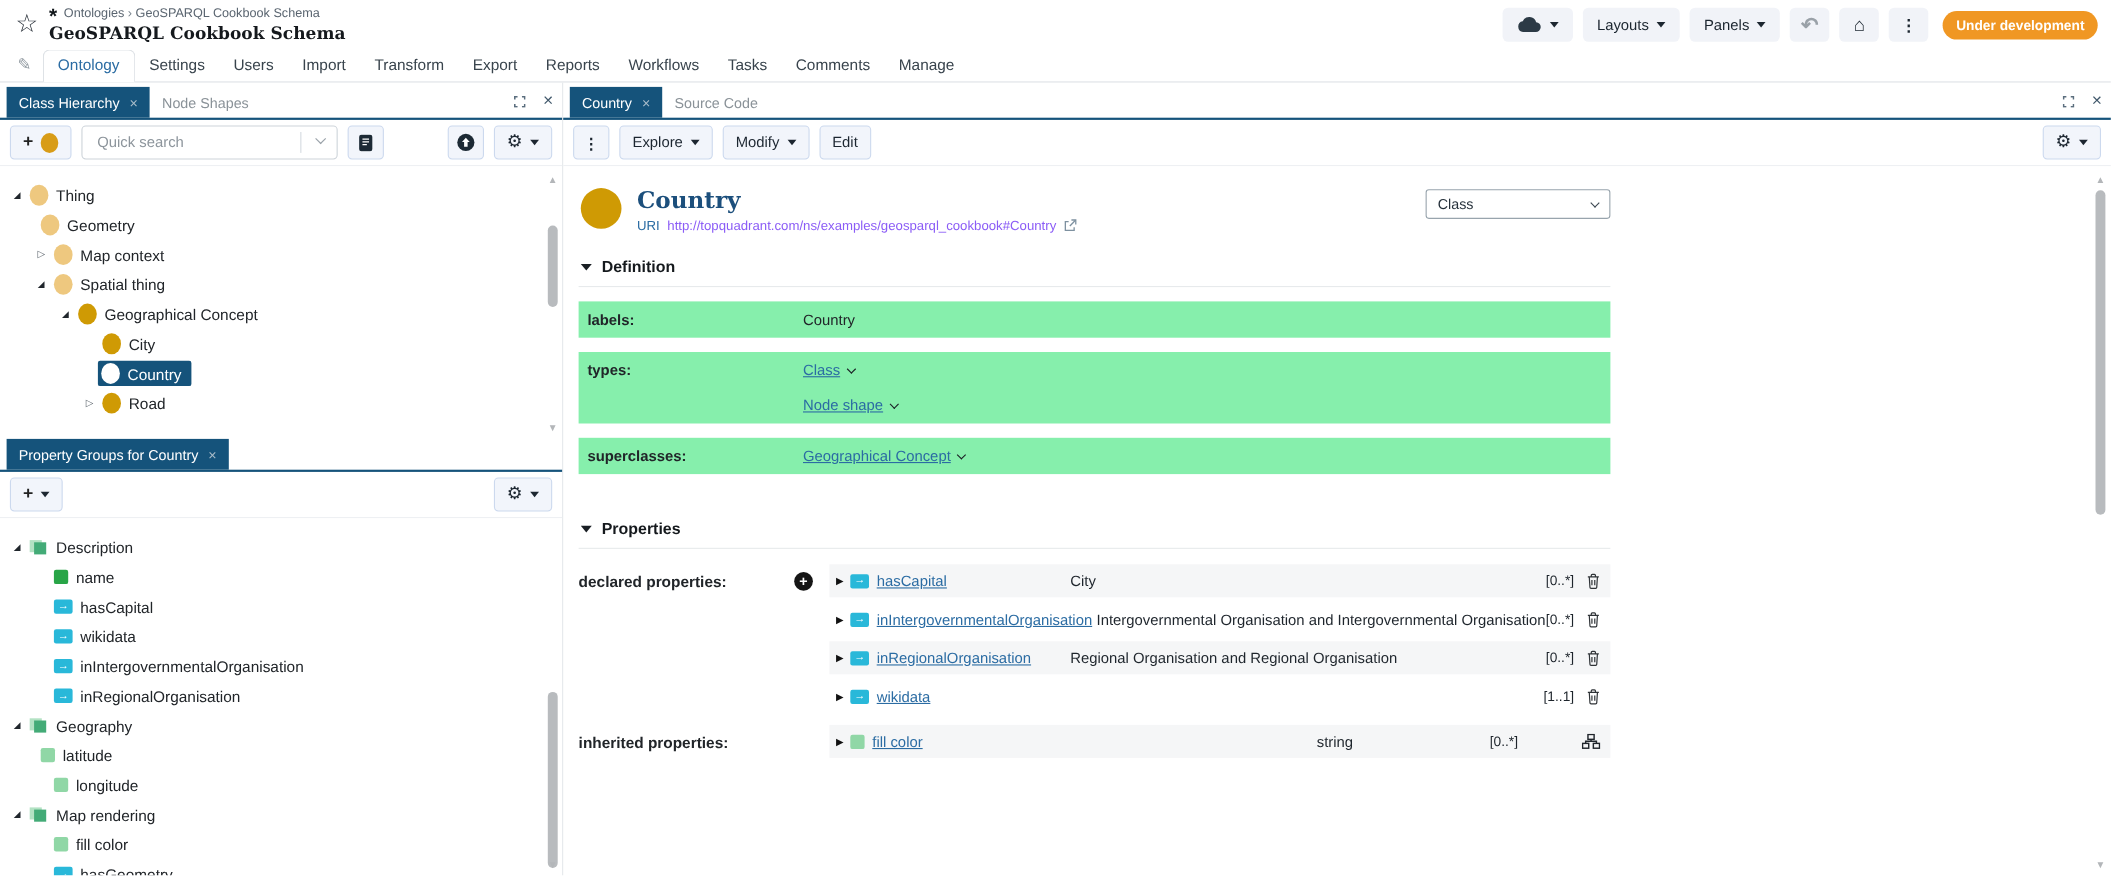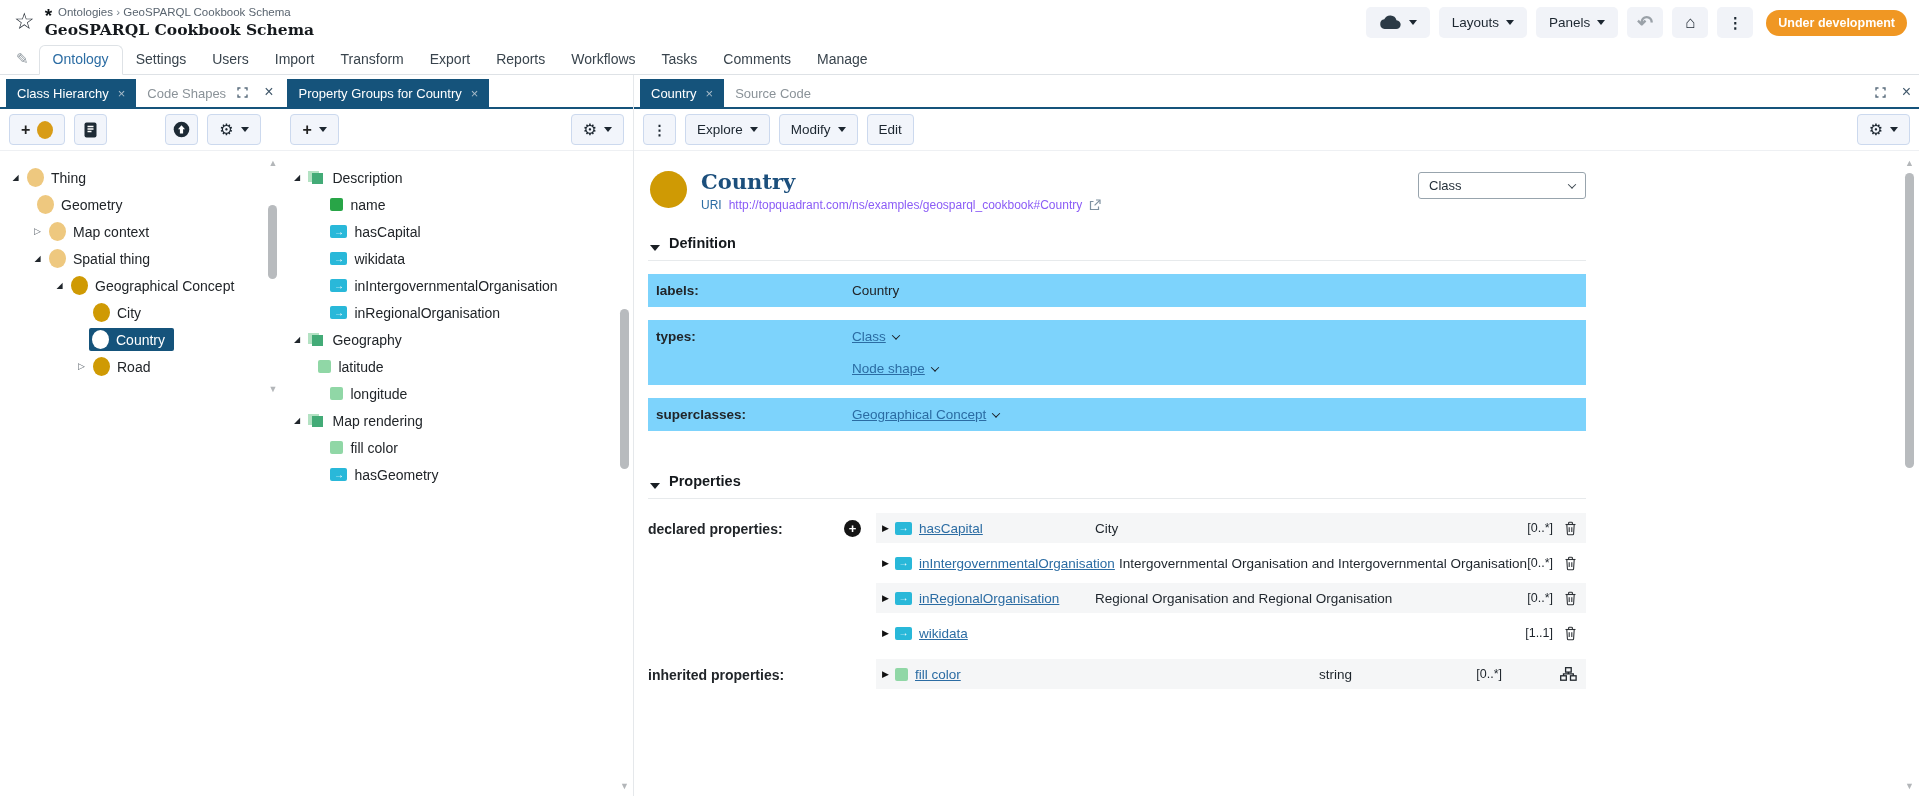--- a/index.html
+++ b/index.html
@@ -31,21 +31,21 @@
 
   
   .main-tabbar { height:31px; flex:none; border-bottom:1px solid #dee2e6; display:flex; align-items:flex-end; padding:0 10px; }
   .pencil { color:#8e979e; font-size:15px; margin:0 10px 6px 6px; }
   .main-tab { padding:5px 13px 7px; font-size:14px; color:#39444d; cursor:pointer; white-space:nowrap; }
   .main-tab.active { color:#2b6ca3; background:#fff; border:1px solid #dee2e6; border-bottom:1px solid #fff;
                      border-radius:6px 6px 0 0; margin-bottom:-1px; }
 
   
   .content { flex:1; display:flex; min-height:0; }
-  .left-col { width:634px; flex:none; display:flex; flex-direction:row; border-right:1px solid #e5e8eb; padding-top:4px; }
+  .left-col { width:512px; flex:none; display:flex; flex-direction:column; border-right:1px solid #e5e8eb; padding-top:4px; }
   .right-col { flex:1; min-width:0; display:flex; flex-direction:column; padding-top:4px; position:relative; }
 
   
   .panel { display:flex; flex-direction:column; position:relative; min-height:0; }
   .panel.top { height:320px; flex:none; }
   .panel.bot { flex:1; }
   .phead { height:30px; flex:none; border-bottom:2px solid #15537b; display:flex; align-items:flex-end; padding:0 8px 0 6px; }
   .ptab { height:28px; display:flex; align-items:center; gap:9px; padding:0 11px; font-size:13px; color:#8a9298; cursor:pointer; white-space:nowrap; }
   .ptab.active { background:#15537b; color:#fff; }
   .ptab-x { color:#a9bcc9; font-size:13px; }
@@ -104,26 +104,26 @@
   .resource-head { display:flex; align-items:flex-start; }
   .res-circle { width:37px; height:37px; border-radius:50%; background:#cf9a04; margin:1px 14px 0 2px; flex:none; }
   .res-name { font-family:"DejaVu Serif", serif; font-size:21px; font-weight:700; color:#1c4f7c; line-height:1.15; }
   .res-uri { display:flex; align-items:center; gap:7px; font-size:12px; margin-top:4px; }
   .uri-label { color:#2b6ca3; }
   .uri-val { color:#8b5cf6;text-align:center; }
   .type-select { margin-left:auto; width:168px; height:27px; border:1px solid #98a4ad; border-radius:3px;
                  display:flex; align-items:center; padding:0 10px; font-size:13px; color:#25303a; cursor:pointer; margin-top:2px; }
   .type-select .chev { margin-left:auto; color:#3c4750; }
 
-  .section-head { display:flex; align-items:flex-end; gap:9px; font-weight:700; font-size:14.5px; color:#15191d;
+  .section-head { display:flex; align-items:center; gap:9px; font-weight:700; font-size:14.5px; color:#15191d;
                   margin-top:15px; padding:8px 2px 9px; border-bottom:1px solid #e7eaec; }
   .section-head.props { margin-top:34px; }
   .tri-down { width:0; height:0; border-left:5px solid transparent; border-right:5px solid transparent; border-top:6px solid #1a1f24; }
 
-  .def-row { display:flex; align-items:flex-start; background:#7dd3fc; margin-top:13px; padding:7px 10px 7px 8px; }
+  .def-row { display:flex; align-items:flex-start; background:#86efac; margin-top:13px; padding:7px 10px 7px 8px; }
   .def-label { width:196px; flex:none; font-weight:700; font-size:13.5px; padding-top:2px; }
   .def-values { display:flex; flex-direction:column; }
   .def-line { display:flex; align-items:center; gap:7px; font-size:13.5px; padding:2px 0; }
   .def-line + .def-line { margin-top:13px; }
   .link { color:#2b6ca3; text-decoration:underline; cursor:pointer; }
   .def-line .chev, .type-chev { color:#1a1f24; }
 
   .prop-block { display:grid; grid-template-columns:196px 32px 1fr; margin-top:14px; }
   .prop-block.inherited { margin-top:11px; }
   .prop-label { font-weight:700; font-size:14px; padding-top:8px; }
@@ -206,35 +206,40 @@
     <div class="left-col">
 
       <div class="panel top">
         <div class="phead">
           <div id="class-tabs" style="display:flex;align-items:flex-end;">
               <div class="ptab active">
                 <span>Class Hierarchy</span>
                 <span class="ptab-x">×</span>
               </div>
               <div class="ptab">
-                <span>Code Shapes</span>
+                <span>Node Shapes</span>
               </div>
             </div>
           <div class="phead-icons">
             <svg width="11" height="11" viewBox="0 0 11 11" fill="none" stroke="#5b6e7e" stroke-width="1.4">
                 <path d="M1 3.5V1h2.5M7.5 1H10v2.5M10 7.5V10H7.5M3.5 10H1V7.5"></path>
               </svg>
             <span class="phead-x">×</span>
           </div>
         </div>
         <div class="ptoolbar">
           <button class="btn">
             <span class="plus-glyph">+</span>
             <span class="orange-dot"></span>
           </button>
+          <div class="search">
+            <input type="text" placeholder="Quick search" style="">
+            <span class="search-sep"></span>
+            <span class="search-chev chev"></span>
+          </div>
           <button class="btn square">
             <svg width="13" height="16" viewBox="0 0 13 16">
                 <rect x="0.5" y="0.5" width="12" height="15" rx="2" fill="#1d2a35"></rect>
                 <path d="M3.5 4.5h6M3.5 7h6M3.5 9.5h4" stroke="#fff" stroke-width="1.3"></path>
               </svg>
           </button>
           <span class="gap45"></span>
           <button class="btn square">
             <svg width="17" height="17" viewBox="0 0 17 17">
                 <circle cx="8.5" cy="8.5" r="7.8" fill="#1d2a35"></circle>

